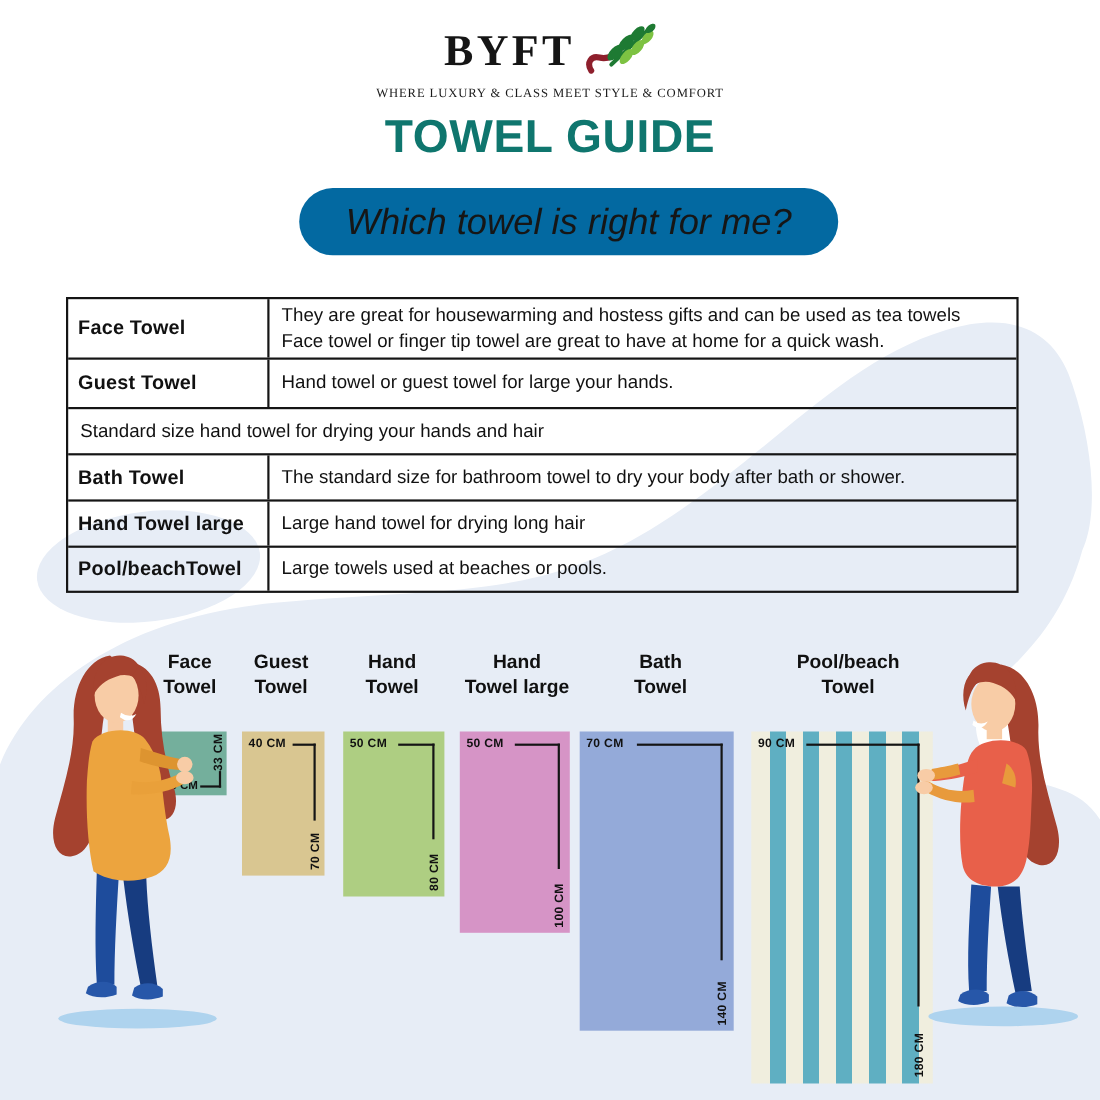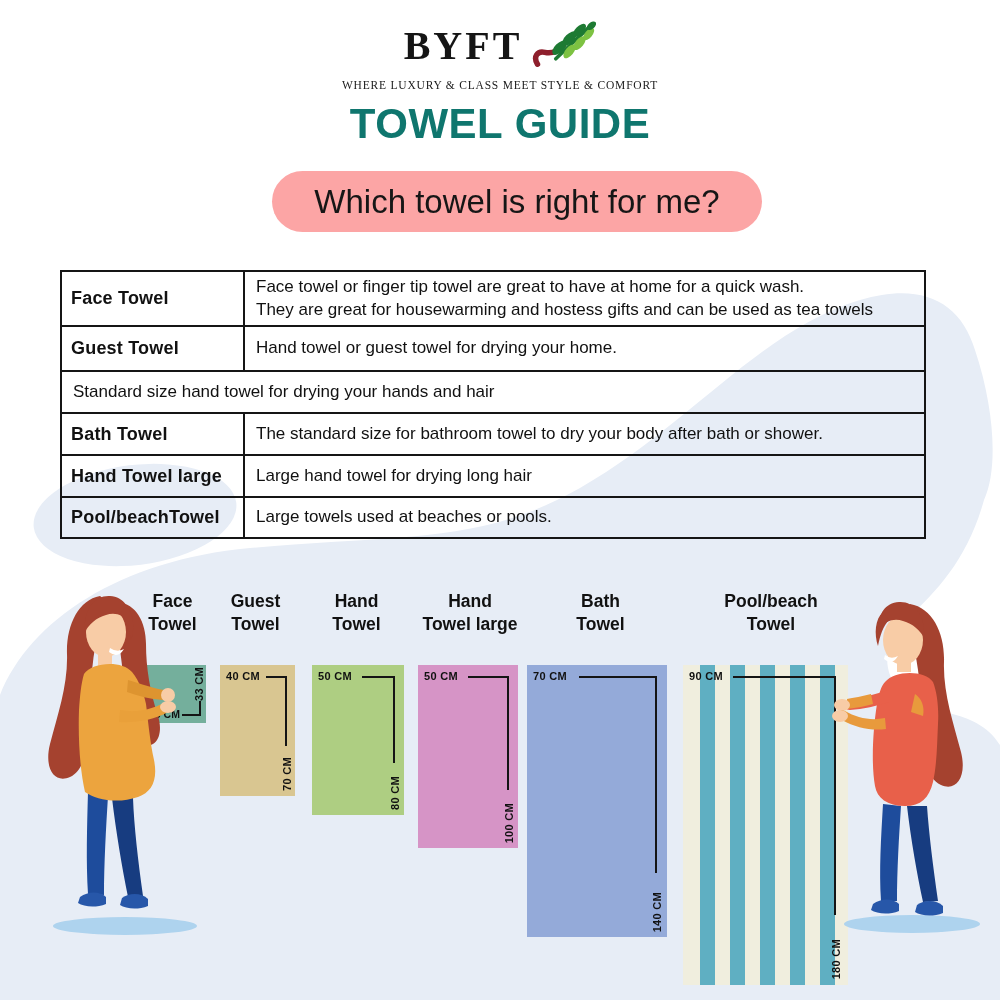--- a/index.html
+++ b/index.html
@@ -7,22 +7,22 @@
         font-family:"Liberation Sans", sans-serif;color:#111;}
   
   .bg{position:absolute;inset:0;z-index:0;}
   
   .logo-row{position:absolute;top:20px;left:0;width:100%;display:flex;justify-content:center;align-items:center;gap:10px;z-index:2;}
   .logo-text{font-family:"Liberation Serif", serif;font-weight:700;font-size:40px;letter-spacing:3px;color:#151515;}
   .tagline{position:absolute;top:79px;left:0;width:100%;text-align:center;font-family:"Liberation Serif", serif;
            font-size:11.5px;letter-spacing:0.8px;color:#1a1a1a;z-index:2;}
   .title{position:absolute;top:100px;left:0;width:100%;text-align:center;font-size:42px;font-weight:700;
          letter-spacing:0.5px;color:#0f766e;z-index:2;}
-  .pill{position:absolute;top:171px;left:272px;width:490px;height:61px;border-radius:31px;background:#fca5a5;
-        display:flex;align-items:center;justify-content:center;z-index:2;}
+  .pill{position:absolute;top:171px;left:272px;width:490px;height:61px;border-radius:31px;background:#0369a1;
+        display:flex;align-items:center;justify-content:center;z-index:2;font-style:italic;}
   .pill span{font-size:33px;font-weight:400;color:#161616;}
   
   .towel-table{position:absolute;left:60px;top:270px;width:862px;border:2.5px solid #151515;z-index:2;background:transparent;}
   .trow{display:flex;border-bottom:2.5px solid #151515;}
   .trow:last-child{border-bottom:none;}
   .tcell-l{width:172px;flex:0 0 172px;border-right:2.5px solid #151515;display:flex;align-items:center;
            padding-left:9px;font-weight:700;font-size:18px;letter-spacing:0.2px;}
   .tcell-r{flex:1;display:flex;flex-direction:column;justify-content:center;padding-left:11px;padding-right:4px;
            font-size:17px;line-height:1.32;}
   .h53{height:53px;} .h43{height:43px;} .h40{height:40px;} .h39{height:39px;}
@@ -81,28 +81,28 @@
   <div class="tagline">WHERE LUXURY &amp; CLASS MEET STYLE &amp; COMFORT</div>
   <div class="title">TOWEL GUIDE</div>
   <div class="pill">
     <span>Which towel is right for me?</span>
   </div>
 
   <div class="towel-table">
     <div class="trow h53">
       <div class="tcell-l">Face Towel</div>
       <div class="tcell-r">
+        <span>They are great for housewarming and hostess gifts and can be used as tea towels</span>
         <span>Face towel or finger tip towel are great to have at home for a quick wash.</span>
-        <span>They are great for housewarming and hostess gifts and can be used as tea towels</span>
       </div>
     </div>
     <div class="trow h43">
       <div class="tcell-l">Guest Towel</div>
       <div class="tcell-r">
-        <span>Hand towel or guest towel for drying your home.</span>
+        <span>Hand towel or guest towel for large your hands.</span>
       </div>
     </div>
     <div class="trow h40">
       <div class="tcell-r">
         <span>Standard size hand towel for drying your hands and hair</span>
       </div>
     </div>
     <div class="trow h40">
       <div class="tcell-l">Bath Towel</div>
       <div class="tcell-r">

